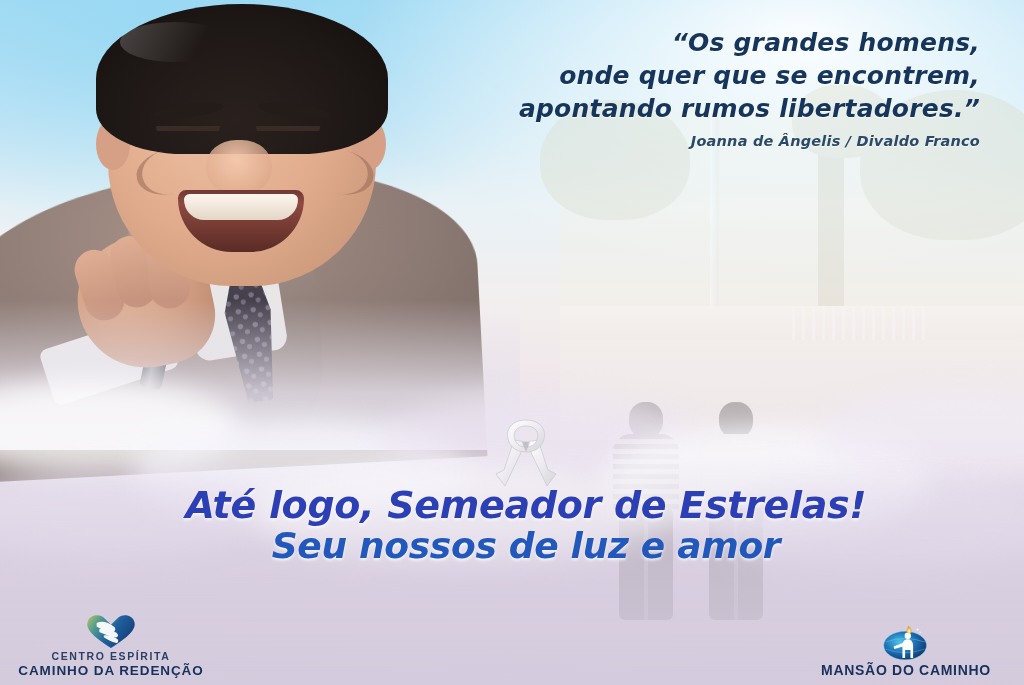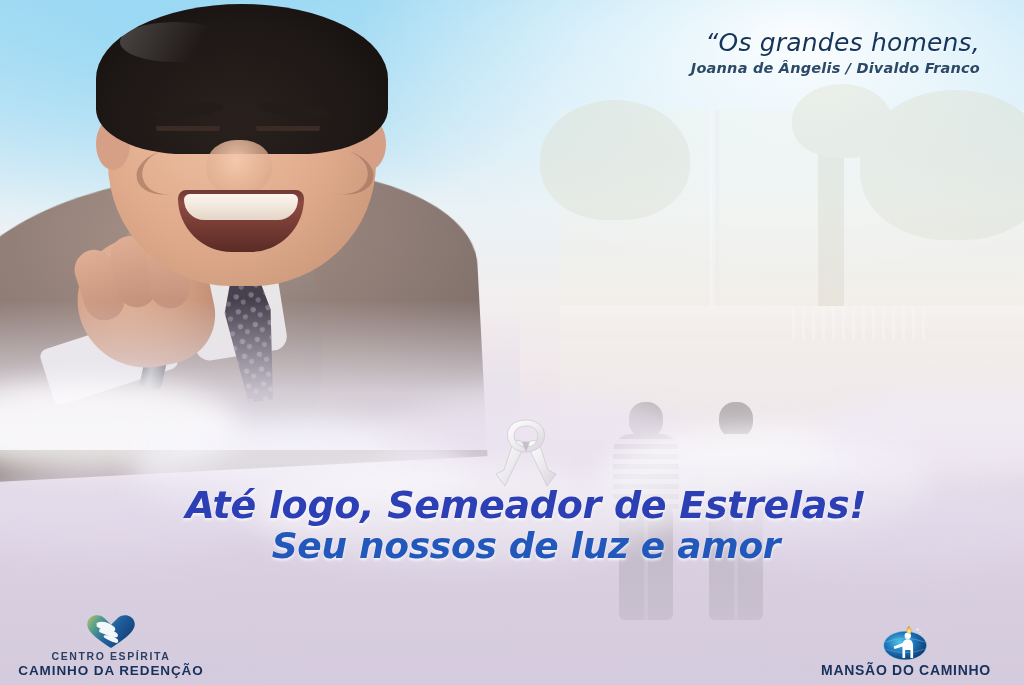--- a/index.html
+++ b/index.html
@@ -97,24 +97,24 @@
   
   .cloudband{position:absolute;left:0;right:0;top:340px;height:210px;pointer-events:none;}
   .cl{position:absolute;border-radius:50%;filter:blur(13px);}
   .bottomhaze{position:absolute;left:0;right:0;bottom:0;height:230px;pointer-events:none;
      background:linear-gradient(180deg,rgba(222,214,230,0),rgba(219,210,227,.55) 40%,rgba(212,203,221,.9));}
 
   
   .quote{position:absolute;right:44px;top:26px;width:560px;text-align:right;}
   .quote .ln{
      font-family:"DejaVu Sans","Liberation Sans",sans-serif;
-     font-style:italic;font-weight:normal;font-size:25px;line-height:33px;
+     font-style:italic;font-weight:bold;font-size:25px;line-height:33px;
      color:#16355b;letter-spacing:.2px;white-space:nowrap;
      text-shadow:0 1px 1px rgba(255,255,255,.8);}
-  .attrib{margin-top:1px;font-family:"DejaVu Sans","Liberation Sans",sans-serif;
+  .attrib{margin-top:8px;font-family:"DejaVu Sans","Liberation Sans",sans-serif;
      font-style:italic;font-weight:bold;font-size:14.5px;color:#2a4a68;letter-spacing:.2px;
      text-shadow:0 1px 1px rgba(255,255,255,.75);}
 
   
   .ribbon{position:absolute;left:492px;top:412px;width:68px;height:78px;}
 
   
   .headline{position:absolute;left:0;right:0;top:484px;text-align:center;}
   .headline .hl{
      font-family:"DejaVu Sans","Liberation Sans",sans-serif;
@@ -198,20 +198,22 @@
     <div class="cl" style="left:600px;top:86px;width:330px;height:110px;background:rgba(250,249,253,.82);"></div>
     <div class="cl" style="left:820px;top:48px;width:280px;height:96px;background:rgba(240,234,245,.72);"></div>
     <div class="cl" style="left:250px;top:128px;width:420px;height:96px;background:rgba(255,255,255,.68);"></div>
     <div class="cl" style="left:-40px;top:130px;width:300px;height:88px;background:rgba(233,226,240,.62);"></div>
     <div class="cl" style="left:700px;top:140px;width:360px;height:90px;background:rgba(234,227,241,.6);"></div>
   </div>
   <div class="bottomhaze"></div>
 
   <div class="quote">
     <div class="ln">“Os grandes homens,</div>
+    <div class="ln">onde quer que se encontrem,</div>
+    <div class="ln">apontando rumos libertadores.”</div>
     <div class="attrib">Joanna de Ângelis / Divaldo Franco</div>
   </div>
 
   <div class="ribbon">
     <svg viewBox="0 0 68 78" width="68" height="78" aria-hidden="true">
       <defs>
         <linearGradient id="rg" x1="0" y1="0" x2="1" y2="1">
           <stop offset="0%" stop-color="#ffffff"></stop>
           <stop offset="55%" stop-color="#eceaee"></stop>
           <stop offset="100%" stop-color="#d7d4da"></stop>

